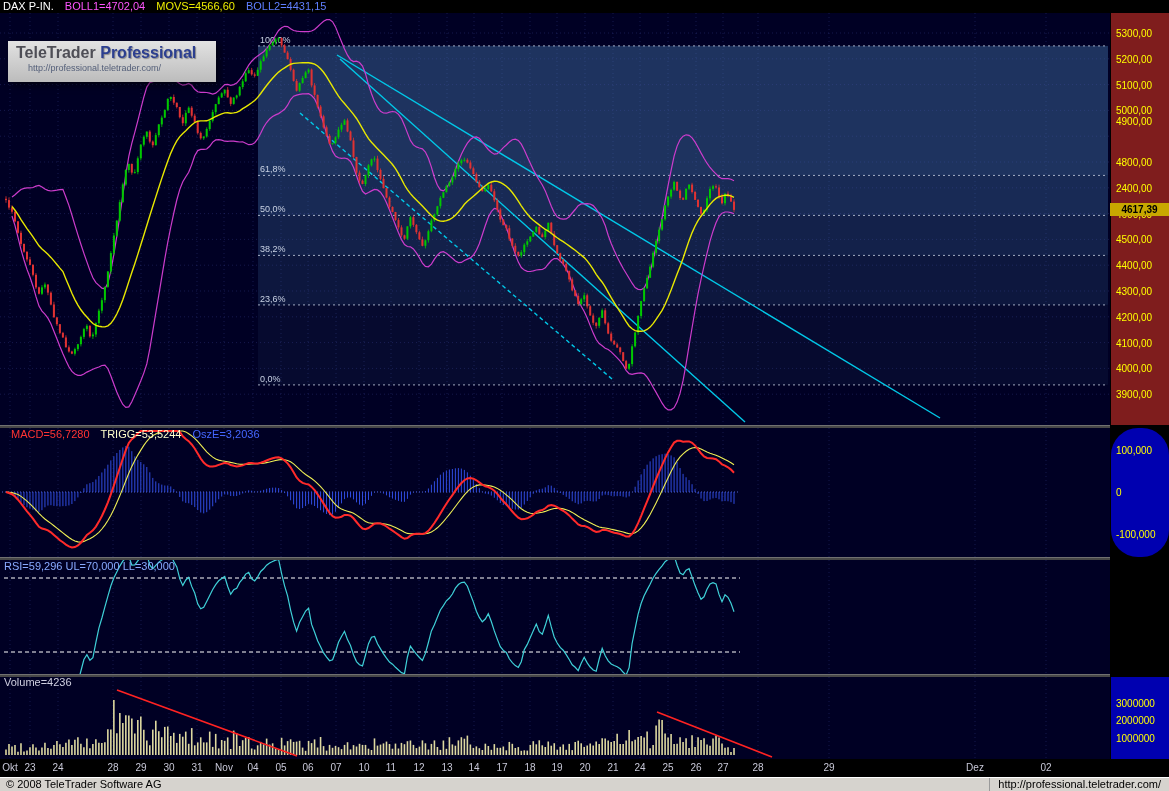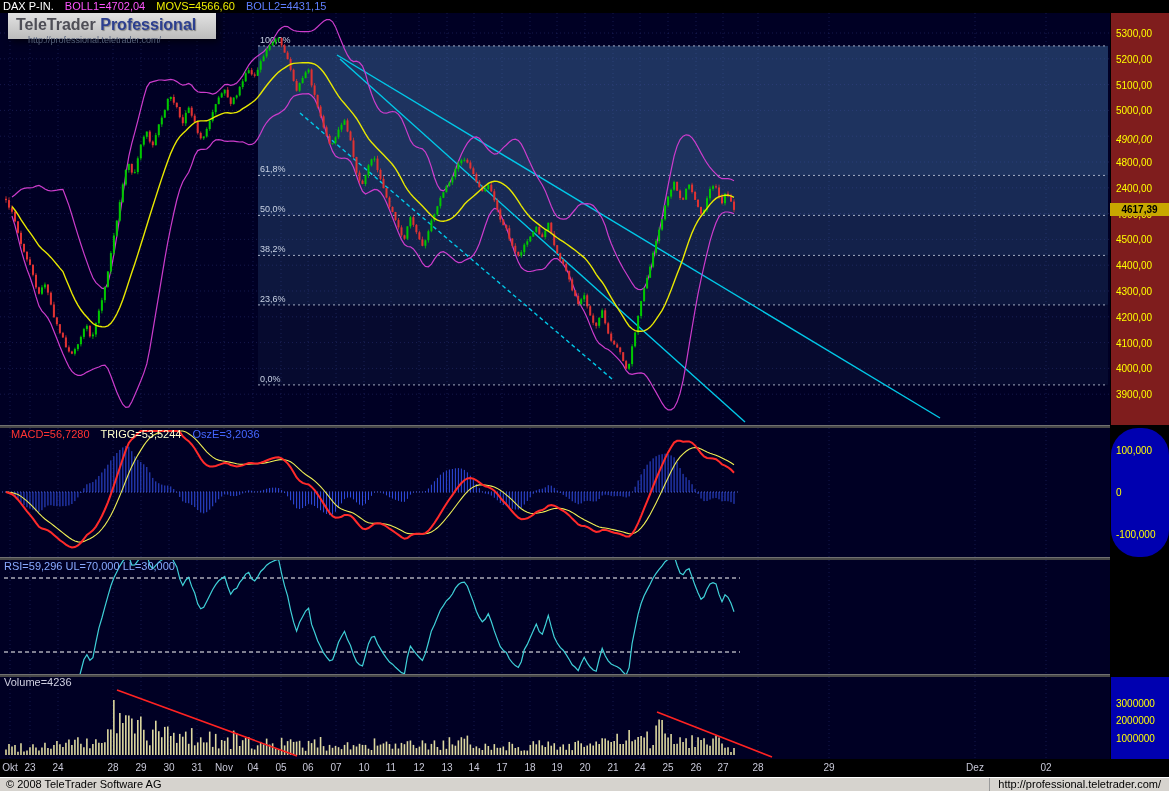--- a/index.html
+++ b/index.html
@@ -22,21 +22,21 @@
   .xaxis span{position:absolute;top:3px;font-size:10px;color:#c8c8d8;transform:translateX(-50%);}
   .right-col{position:absolute;left:1110px;top:0;width:59px;height:777px;background:#000;}
   .axis-seg{position:absolute;left:1px;width:58px;background:#0000b0;overflow:hidden;}
   #axis-main{top:13px;height:412px;}
   #axis-macd{top:428px;height:129px;border-radius:27px;}
   #axis-rsi{top:560px;height:114px;}
   #axis-vol{top:677px;height:82px;text-decoration:underline;}
   .axis-seg div{position:absolute;left:5px;font-size:10px;color:#ffff00;line-height:11px;white-space:nowrap;}
   .price-badge{position:absolute;left:0;top:203px;width:59px;height:13px;background:#c8a800;color:#000;
        font-size:10px;font-weight:bold;text-align:center;line-height:13px;z-index:3;}
-  .logo{position:absolute;left:8px;top:0;width:208px;height:26px;z-index:5;
+  .logo{position:absolute;left:8px;top:28px;width:208px;height:41px;z-index:5;
        background:linear-gradient(#e2e2e2,#bcbcbc);box-shadow:3px 3px 7px rgba(0,0,0,.6);
        padding:3px 6px 10px 8px;box-sizing:border-box;}
   .logo .brand{font-size:16px;font-weight:bold;color:#4e4e56;}
   .logo .prod{font-size:16px;font-weight:bold;color:#2c3f90;text-shadow:1px 1px 1px rgba(0,0,0,.35);}
   .logo-url{font-size:9px;color:#55607a;margin-left:12px;margin-top:1px;}
   .statusbar{position:absolute;left:0;top:777px;width:1169px;height:14px;background:#d6d3ce;
        font-size:11px;line-height:13px;color:#000;display:flex;justify-content:space-between;
        border-top:1px solid #fff;box-sizing:border-box;z-index:7;}
   .statusbar .sleft{padding-left:6px;}
   .statusbar .sright{border-left:1px solid #9a9a9a;padding:0 8px;}
@@ -1271,21 +1271,21 @@
       <span style="left: 975px;">Dez</span>
       <span style="left: 1046px;">02</span>
     </div>
 
   <div class="right-col">
     <div class="axis-seg" id="axis-main" style="background: #7f1d1d; color: rgb(255, 255, 0);">
         <div style="top: 15px;">5300,00</div>
         <div style="top: 40.8px;">5200,00</div>
         <div style="top: 66.6px;">5100,00</div>
         <div style="top: 92.4px;">5000,00</div>
-        <div style="top: 121px; font-style: italic;">4900,00</div>
+        <div style="top: 103px;">4900,00</div>
         <div style="top: 144px;">4800,00</div>
         <div style="top: 169.8px;">2400,00</div>
         <div style="top: 195.6px;">4600,00</div>
         <div style="top: 221.4px;">4500,00</div>
         <div style="top: 247.2px;">4400,00</div>
         <div style="top: 273px;">4300,00</div>
         <div style="top: 298.8px;">4200,00</div>
         <div style="top: 324.6px;">4100,00</div>
         <div style="top: 350.4px;">4000,00</div>
         <div style="top: 376.2px;">3900,00</div>

